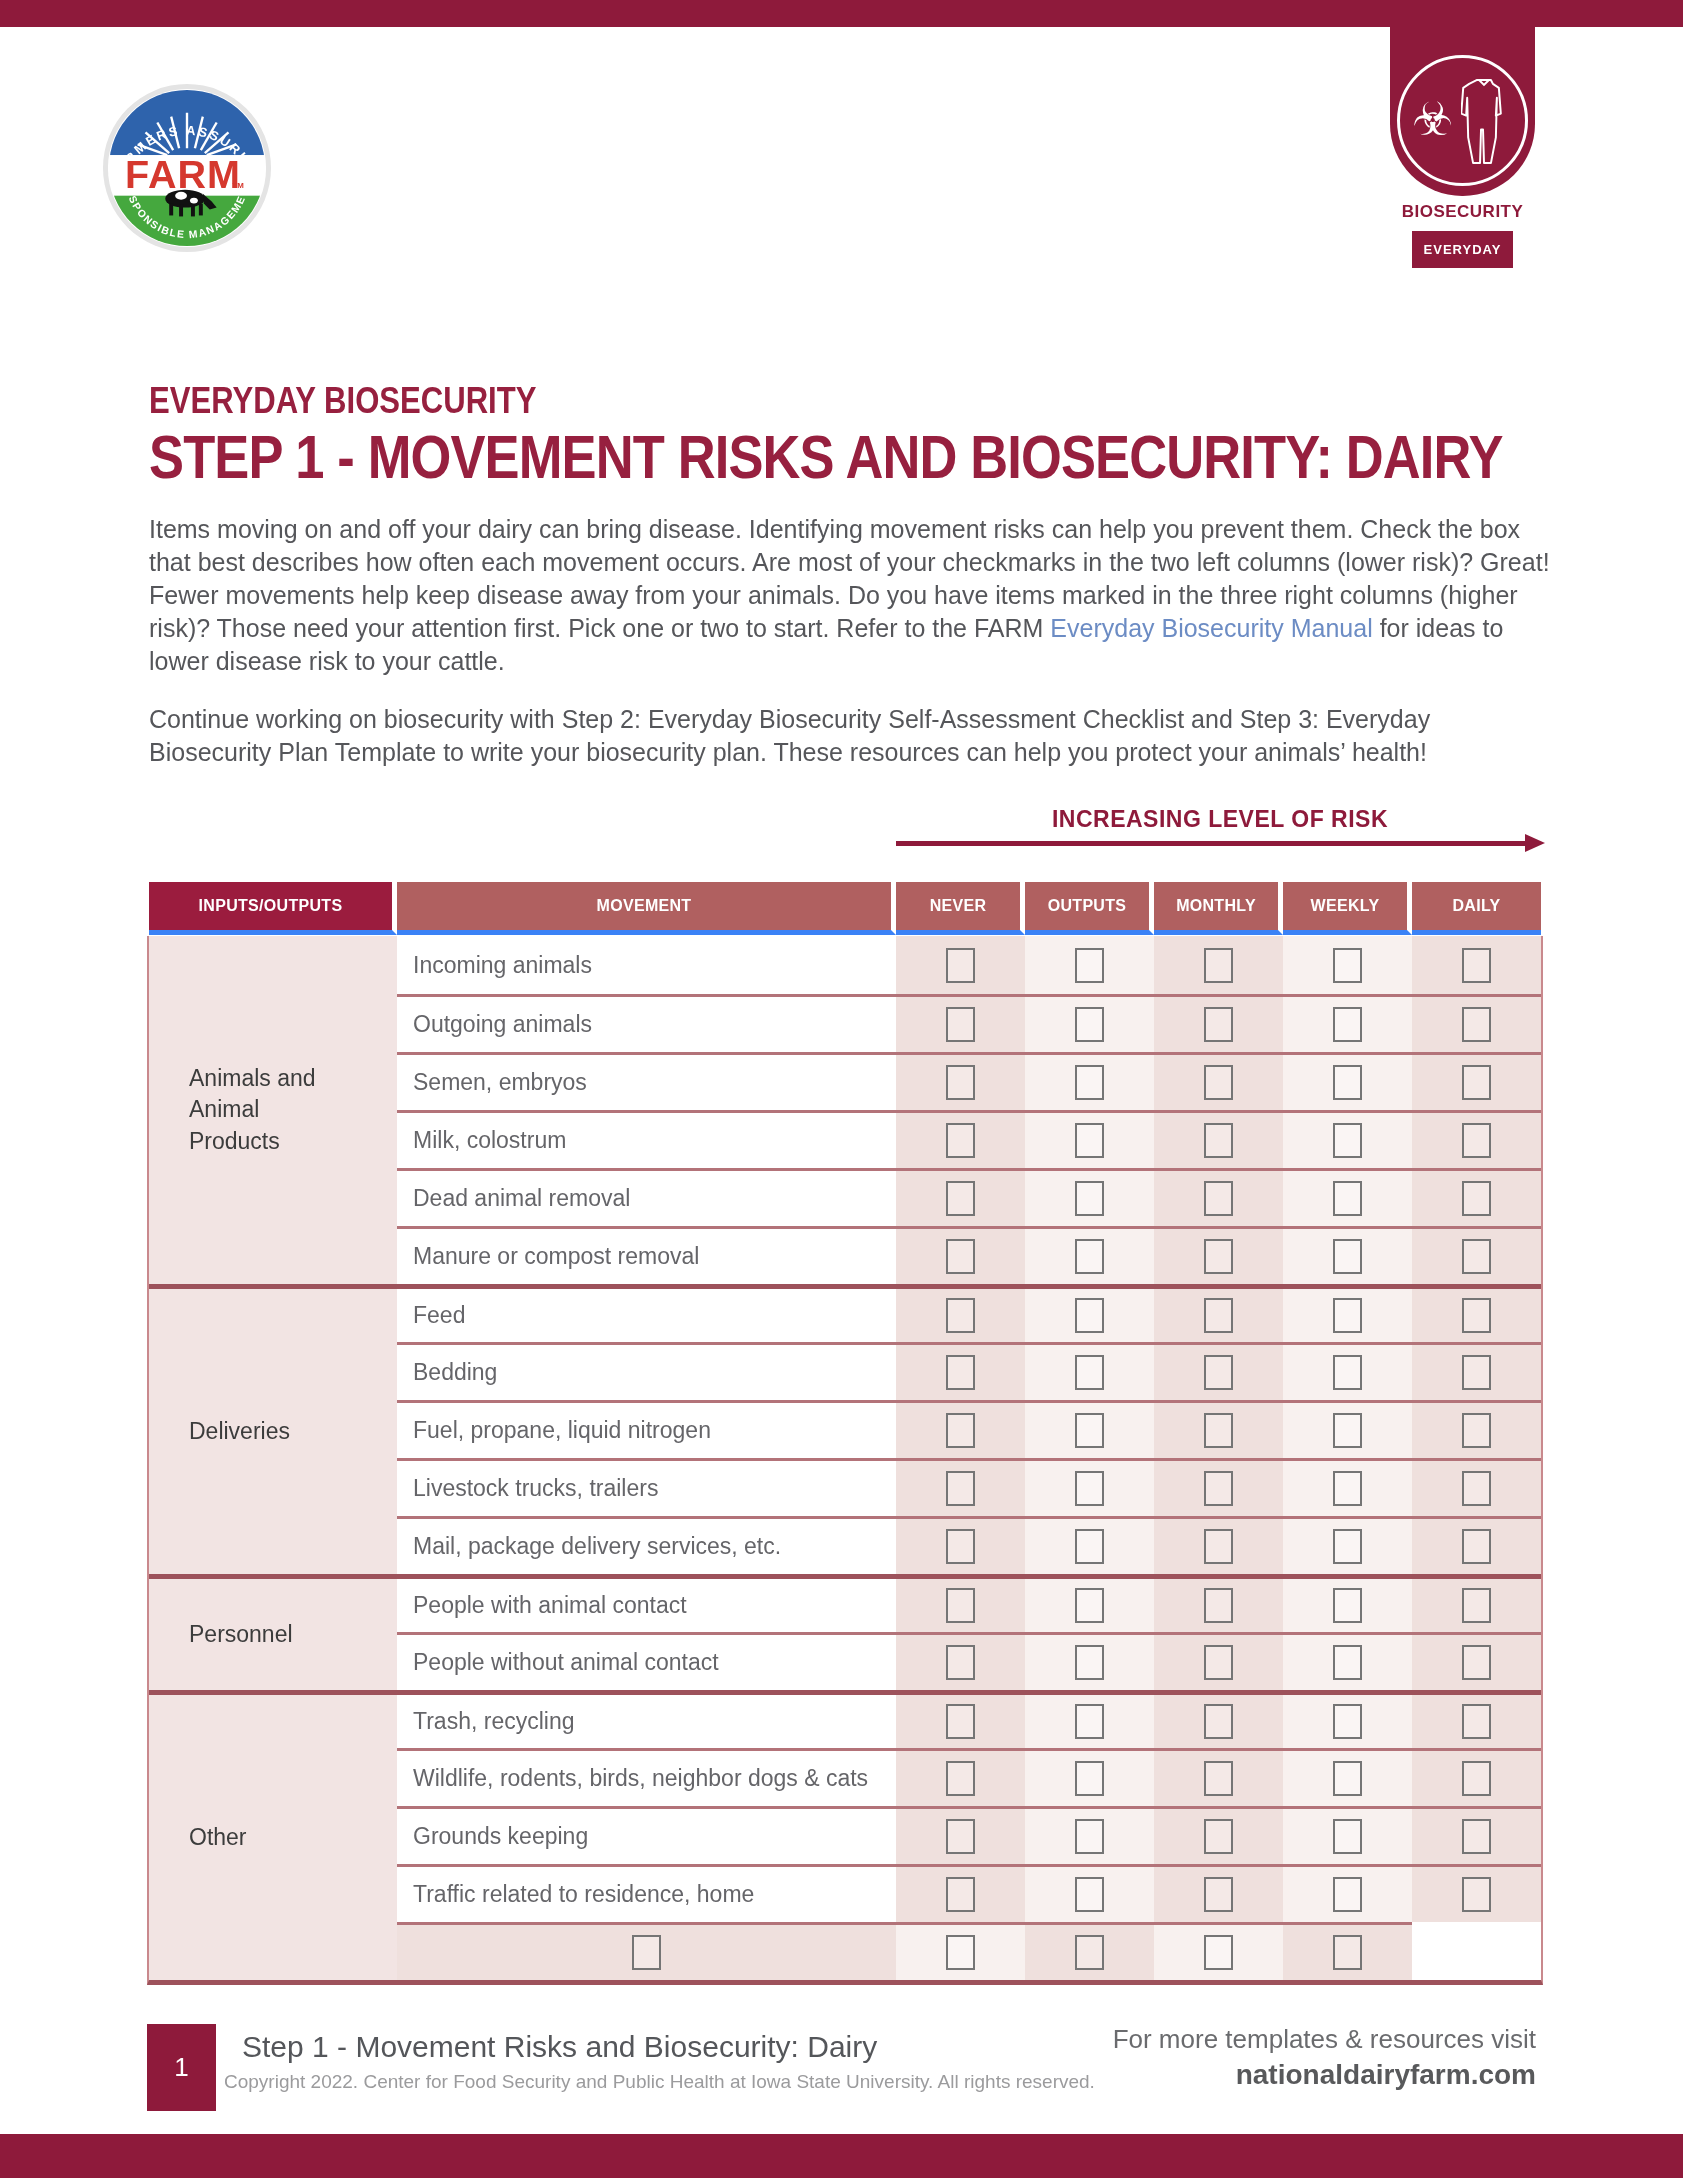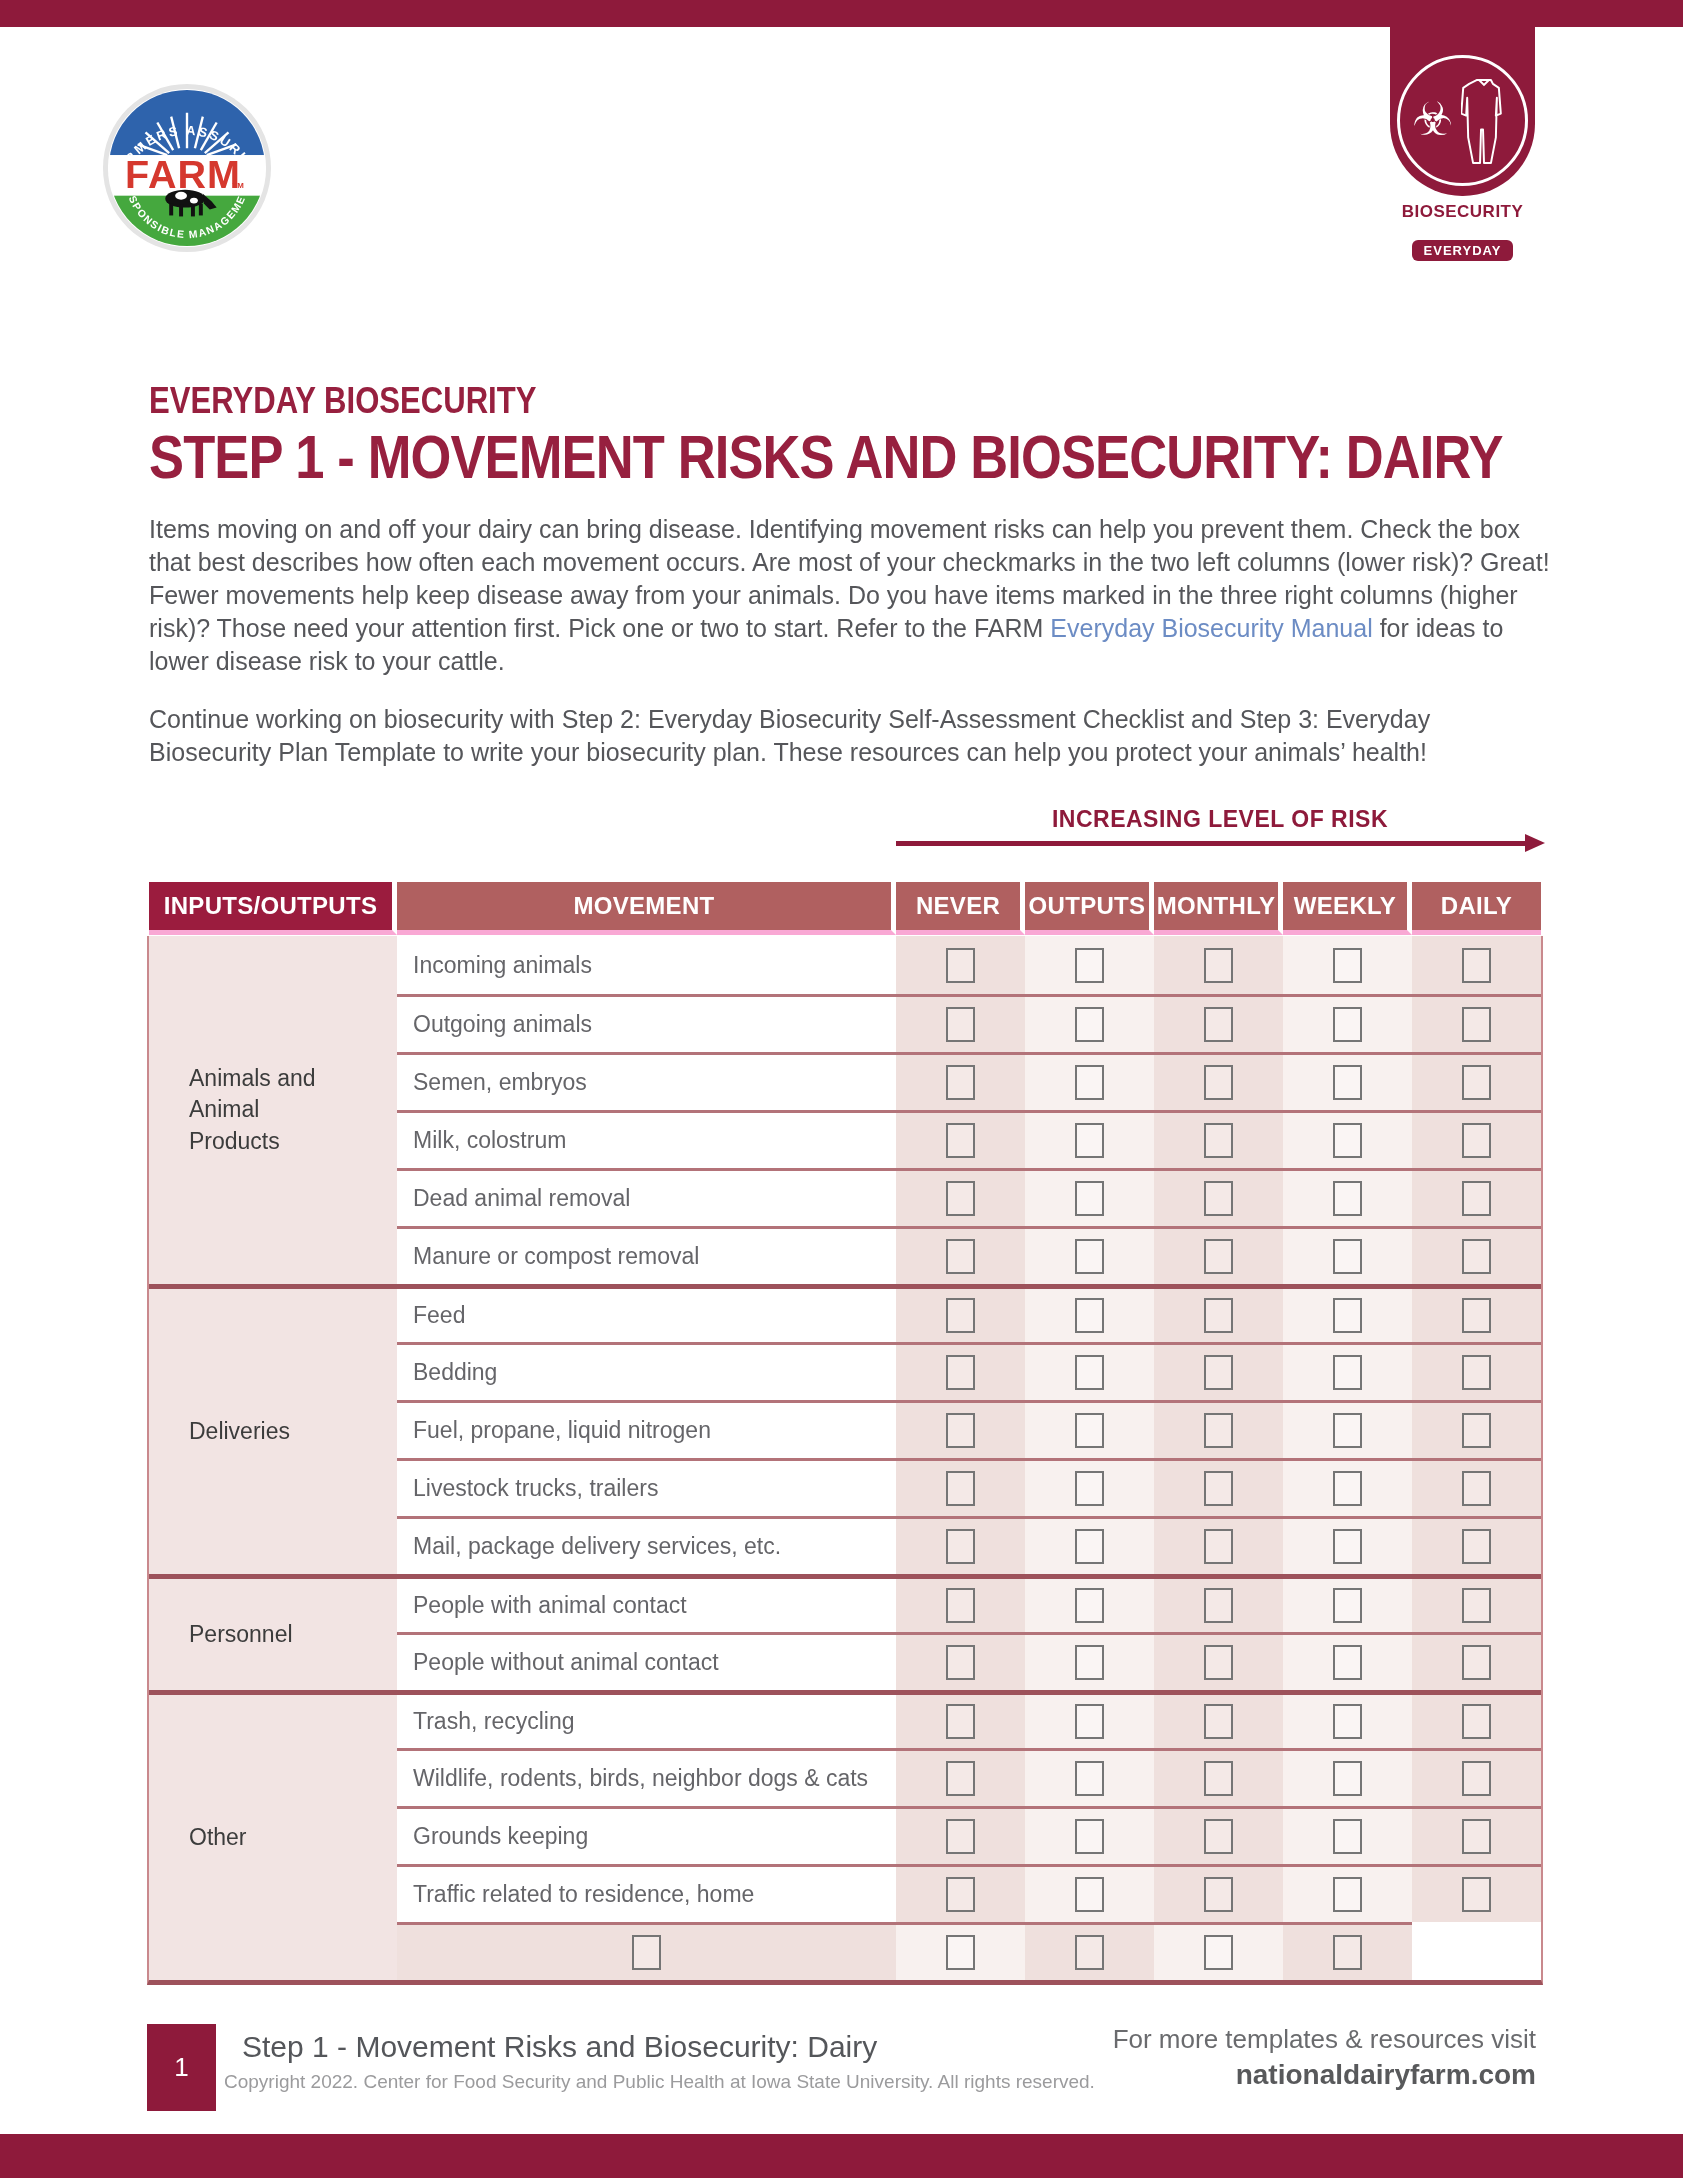--- a/index.html
+++ b/index.html
@@ -14,21 +14,21 @@
   
   .farm-logo{position:absolute;left:102px;top:83px;}
 
   
   .badge{position:absolute;left:1390px;top:0;width:145px;text-align:center;}
   .badge-ribbon{width:145px;height:196px;background:#8E1A3B;border-radius:0 0 72px 72px;position:relative;}
   .badge-circle{position:absolute;left:7px;top:55px;width:125px;height:125px;border:3px solid #fff;border-radius:50%;}
   .badge-biohazard{position:absolute;left:12px;top:34px;font-size:46px;color:#fff;font-family:"DejaVu Sans",sans-serif;}
   .badge-suit{position:absolute;left:61px;top:16px;}
   .badge-line1{margin-top:6px;color:#8E1A3B;font-weight:bold;font-size:17px;letter-spacing:0.5px;}
-  .badge-line2{display:inline-block;margin-top:18px;background:#8E1A3B;color:#fff;font-weight:bold;font-size:13px;letter-spacing:1px;padding:3px 12px;border-radius:6px;}
+  .badge-line2{display:inline-block;margin-top:9px;background:#8E1A3B;color:#fff;font-weight:bold;font-size:13px;letter-spacing:1px;padding:11px 12px;}
 
   
   .kicker{position:absolute;left:149px;top:380px;font-size:37px;font-weight:bold;color:#97203F;
           white-space:nowrap;transform:scale(.84,1);transform-origin:left top;letter-spacing:0;}
   .title{position:absolute;left:149px;top:422px;font-size:61px;font-weight:bold;color:#97203F;
          white-space:nowrap;transform:scale(.86,1);transform-origin:left top;letter-spacing:-1px;}
   .intro1{position:absolute;left:149px;top:513px;width:1406px;font-size:25px;line-height:33px;color:#55565A;margin:0;}
   .intro2{position:absolute;left:149px;top:703px;width:1406px;font-size:25px;line-height:33px;color:#55565A;margin:0;}
   .manual-link{color:#6C8CC4;text-decoration:none;cursor:pointer;}
 
@@ -36,22 +36,22 @@
   .risk-label{position:absolute;left:896px;top:806px;width:648px;text-align:center;
               font-size:23px;font-weight:bold;color:#8E1A3B;letter-spacing:0.5px;}
   .risk-arrow{position:absolute;left:896px;top:841px;width:629px;height:5px;background:#8E1A3B;}
   .risk-arrow:after{content:"";position:absolute;right:-20px;top:-7px;width:0;height:0;
                     border-left:20px solid #8E1A3B;border-top:9px solid transparent;border-bottom:9px solid transparent;}
 
   
   .table-header{position:absolute;left:147px;top:863px;width:1396px;height:72px;box-sizing:border-box;
                 display:grid;grid-template-columns:248px 499px repeat(5,129px);
                 border-left:2px solid transparent;border-right:2px solid transparent;}
-  .th{display:flex;align-items:center;justify-content:center;color:#fff;font-weight:bold;font-size:24px;
-      letter-spacing:0.3px;border-right:5px solid #fff;border-bottom:5px solid #f9a8d4;box-sizing:border-box;margin-top:19px;}
+  .th{display:flex;align-items:center;justify-content:center;color:#fff;font-weight:bold;font-size:16px;
+      letter-spacing:0.3px;border-right:5px solid #fff;border-bottom:5px solid #3b82f6;box-sizing:border-box;margin-top:19px;}
   .th:last-child{border-right:none;}
   .th-dark{background:#9B1C3E;}
   .th-brick{background:#B06060;}
 
   .table-body{position:absolute;left:147px;top:936px;width:1396px;box-sizing:border-box;
               display:grid;grid-template-columns:248px 499px repeat(5,129px);grid-auto-rows:58px;
               border-left:2px solid #C9898D;border-right:2px solid #C9898D;border-bottom:5px solid #9D525B;}
   .cell{box-sizing:border-box;}
   .group-cell{background:#F2E4E3;display:flex;align-items:center;padding-left:40px;
               font-size:23px;color:#3C3C3C;}

